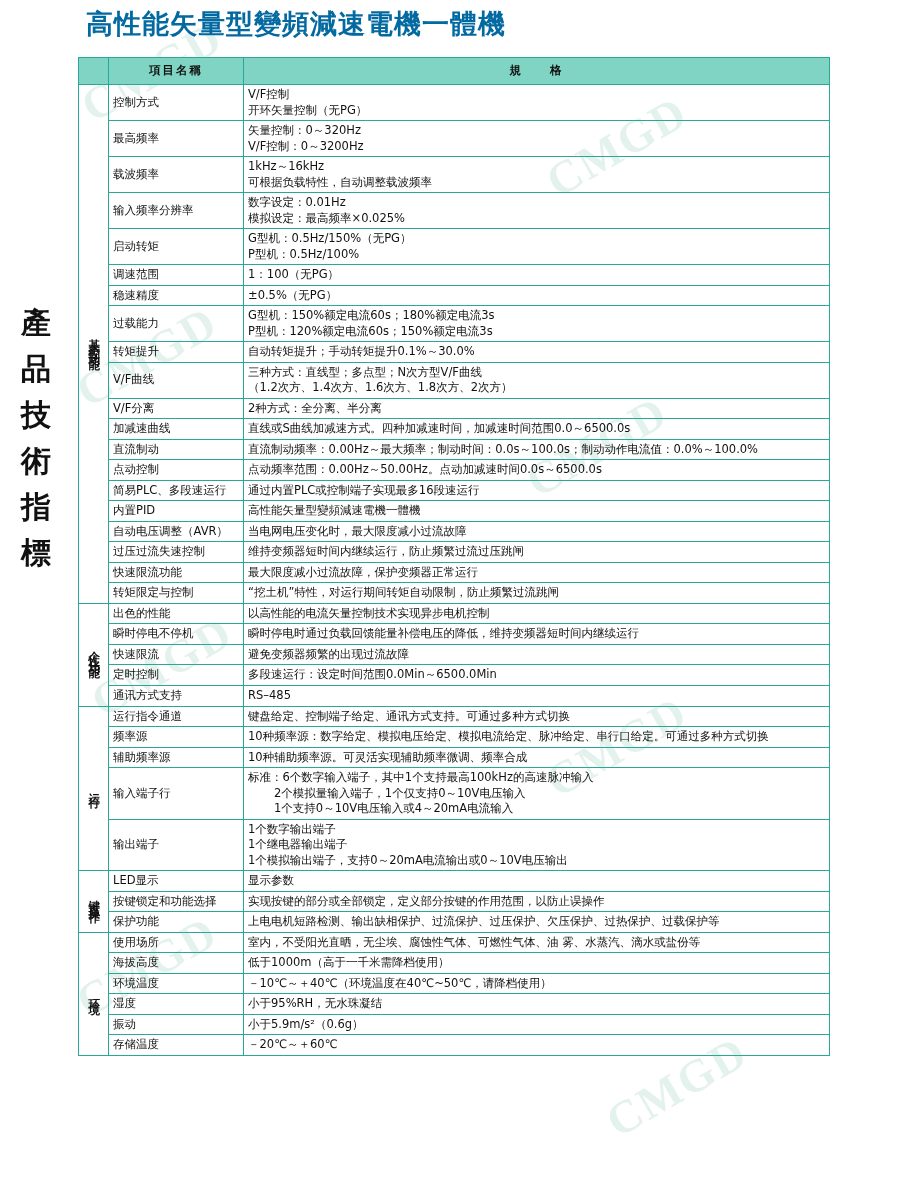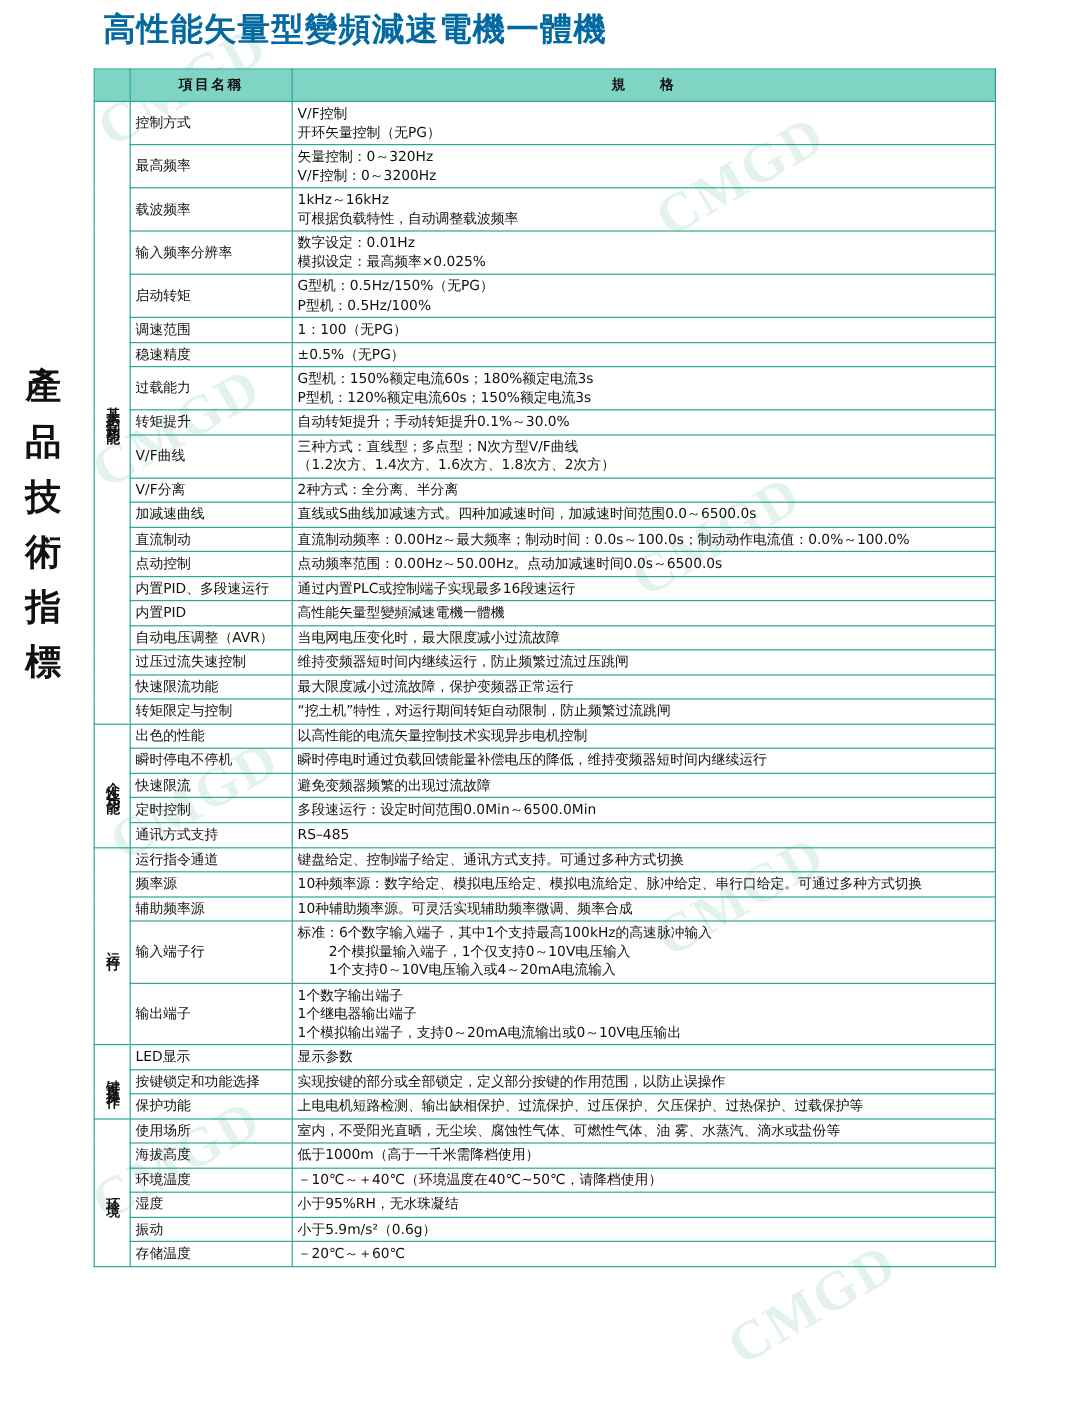--- a/index.html
+++ b/index.html
@@ -244,21 +244,21 @@
             <span class="line">直流制动频率：0.00Hz～最大频率；制动时间：0.0s～100.0s；制动动作电流值：0.0%～100.0%</span>
           </td>
         </tr>
         <tr>
           <td class="item">点动控制</td>
           <td class="val">
             <span class="line">点动频率范围：0.00Hz～50.00Hz。点动加减速时间0.0s～6500.0s</span>
           </td>
         </tr>
         <tr>
-          <td class="item">内置PID、多段速运行</td>
+          <td class="item">简易PLC、多段速运行</td>
           <td class="val">
             <span class="line">通过内置PLC或控制端子实现最多16段速运行</span>
           </td>
         </tr>
         <tr>
           <td class="item">内置PID</td>
           <td class="val">
             <span class="line">高性能矢量型變頻減速電機一體機</span>
           </td>
         </tr>

